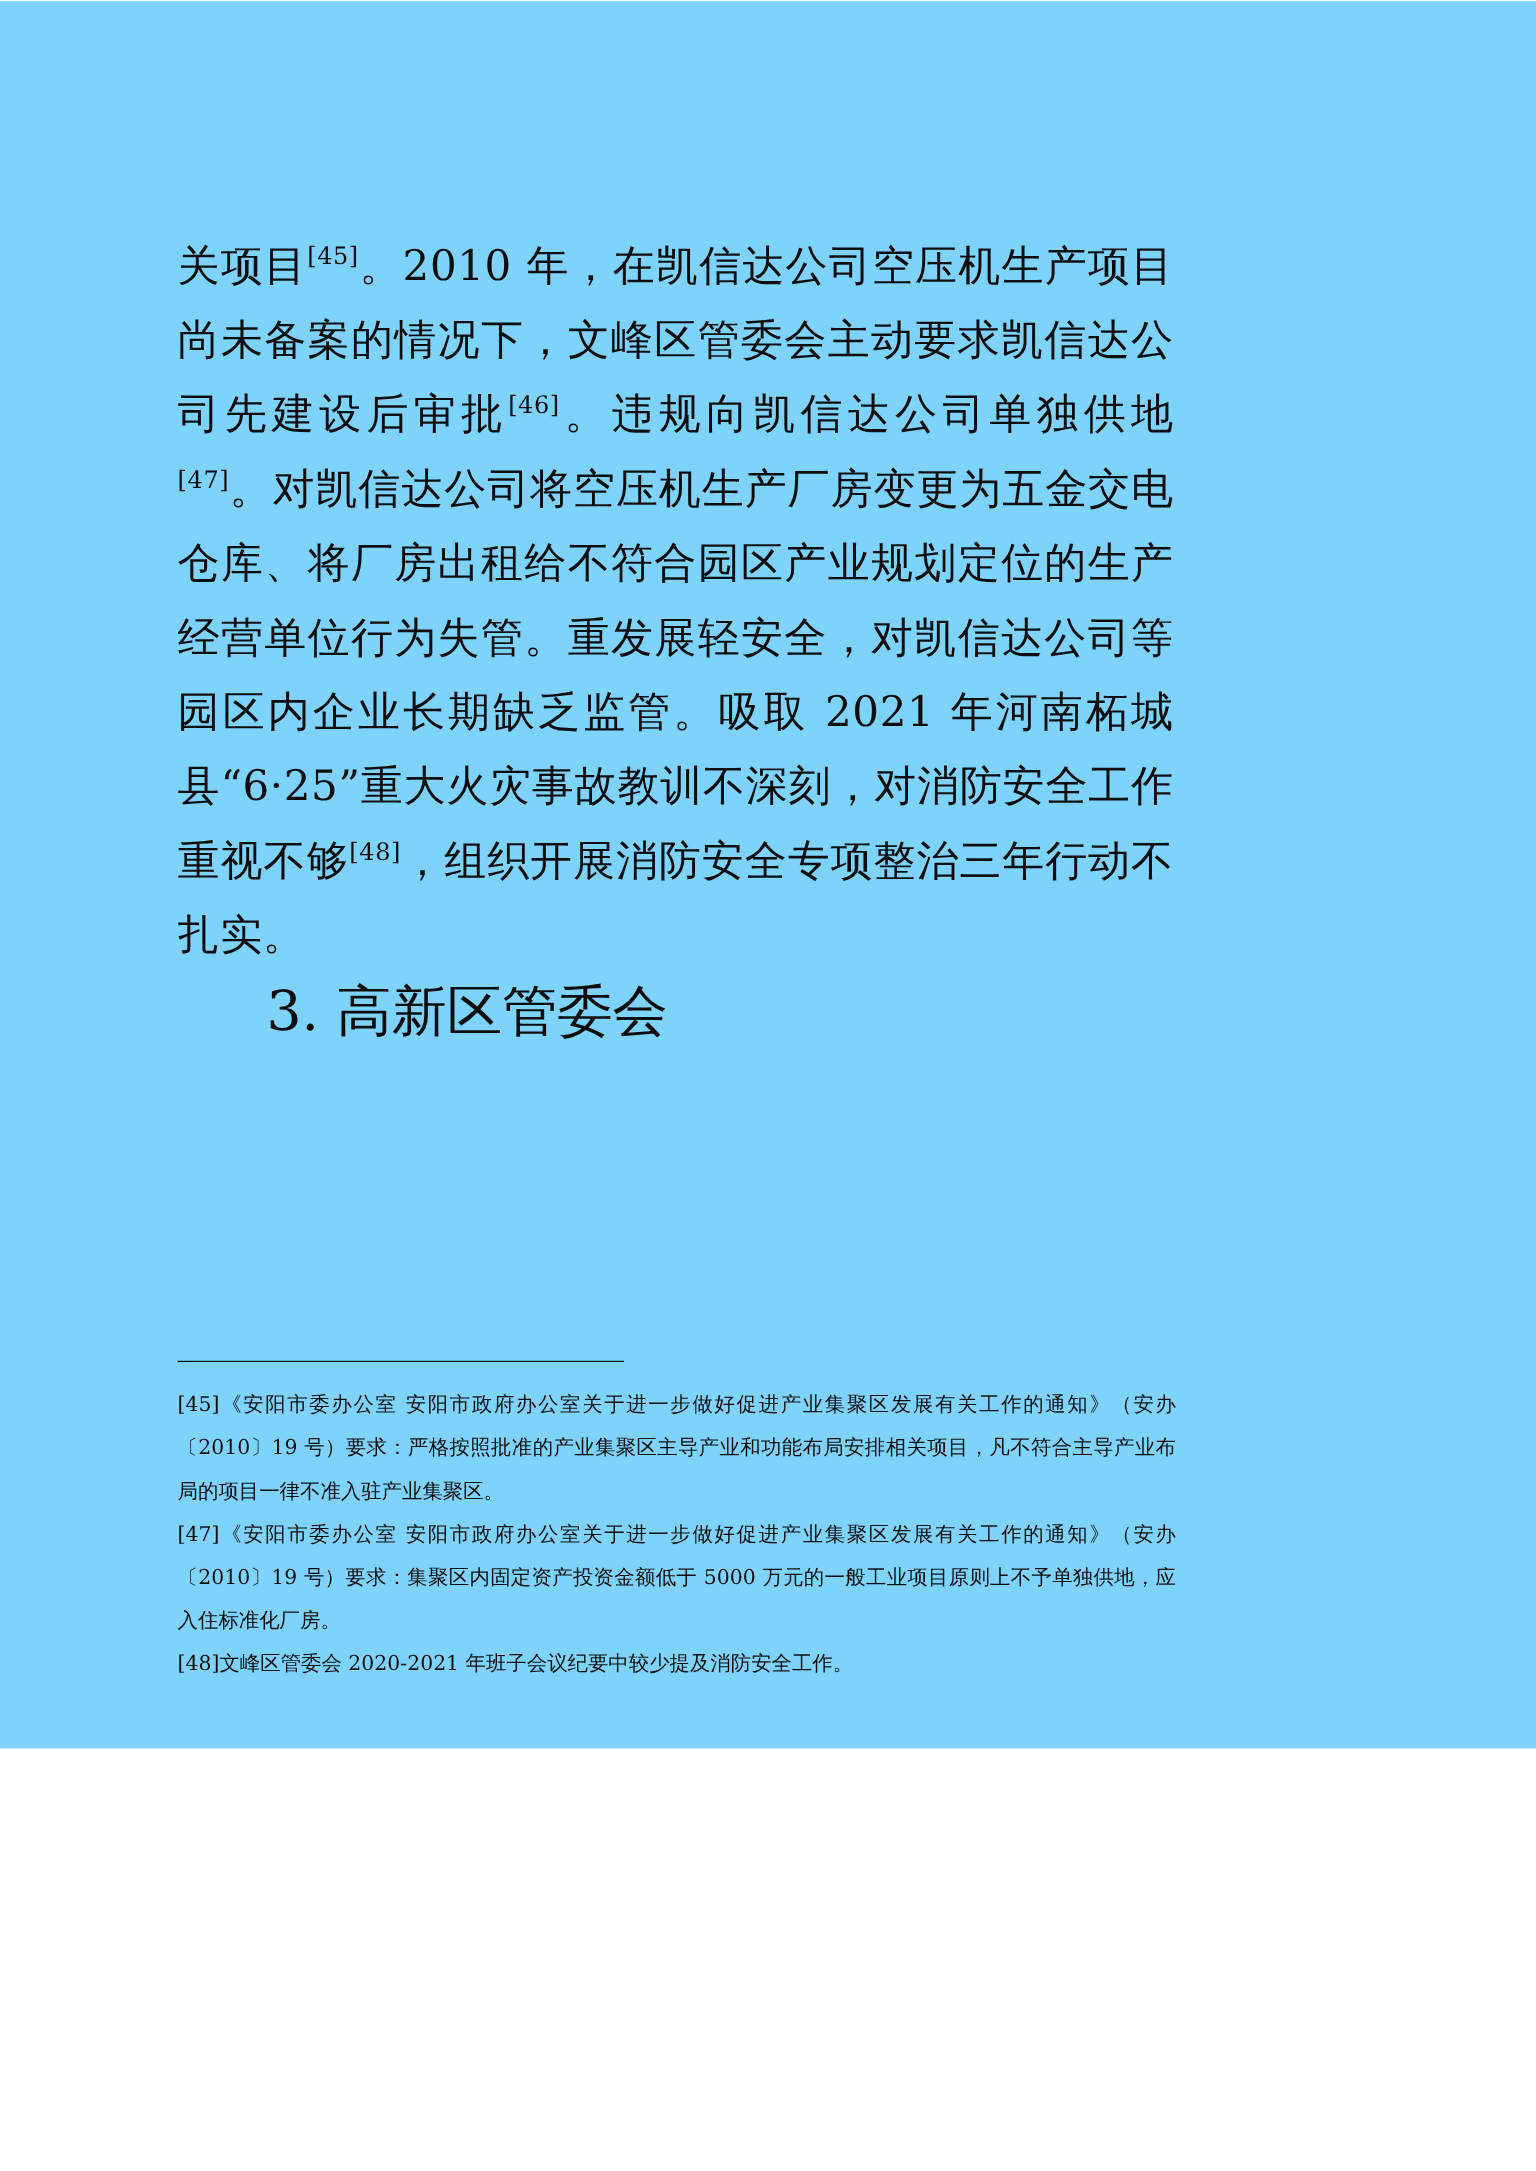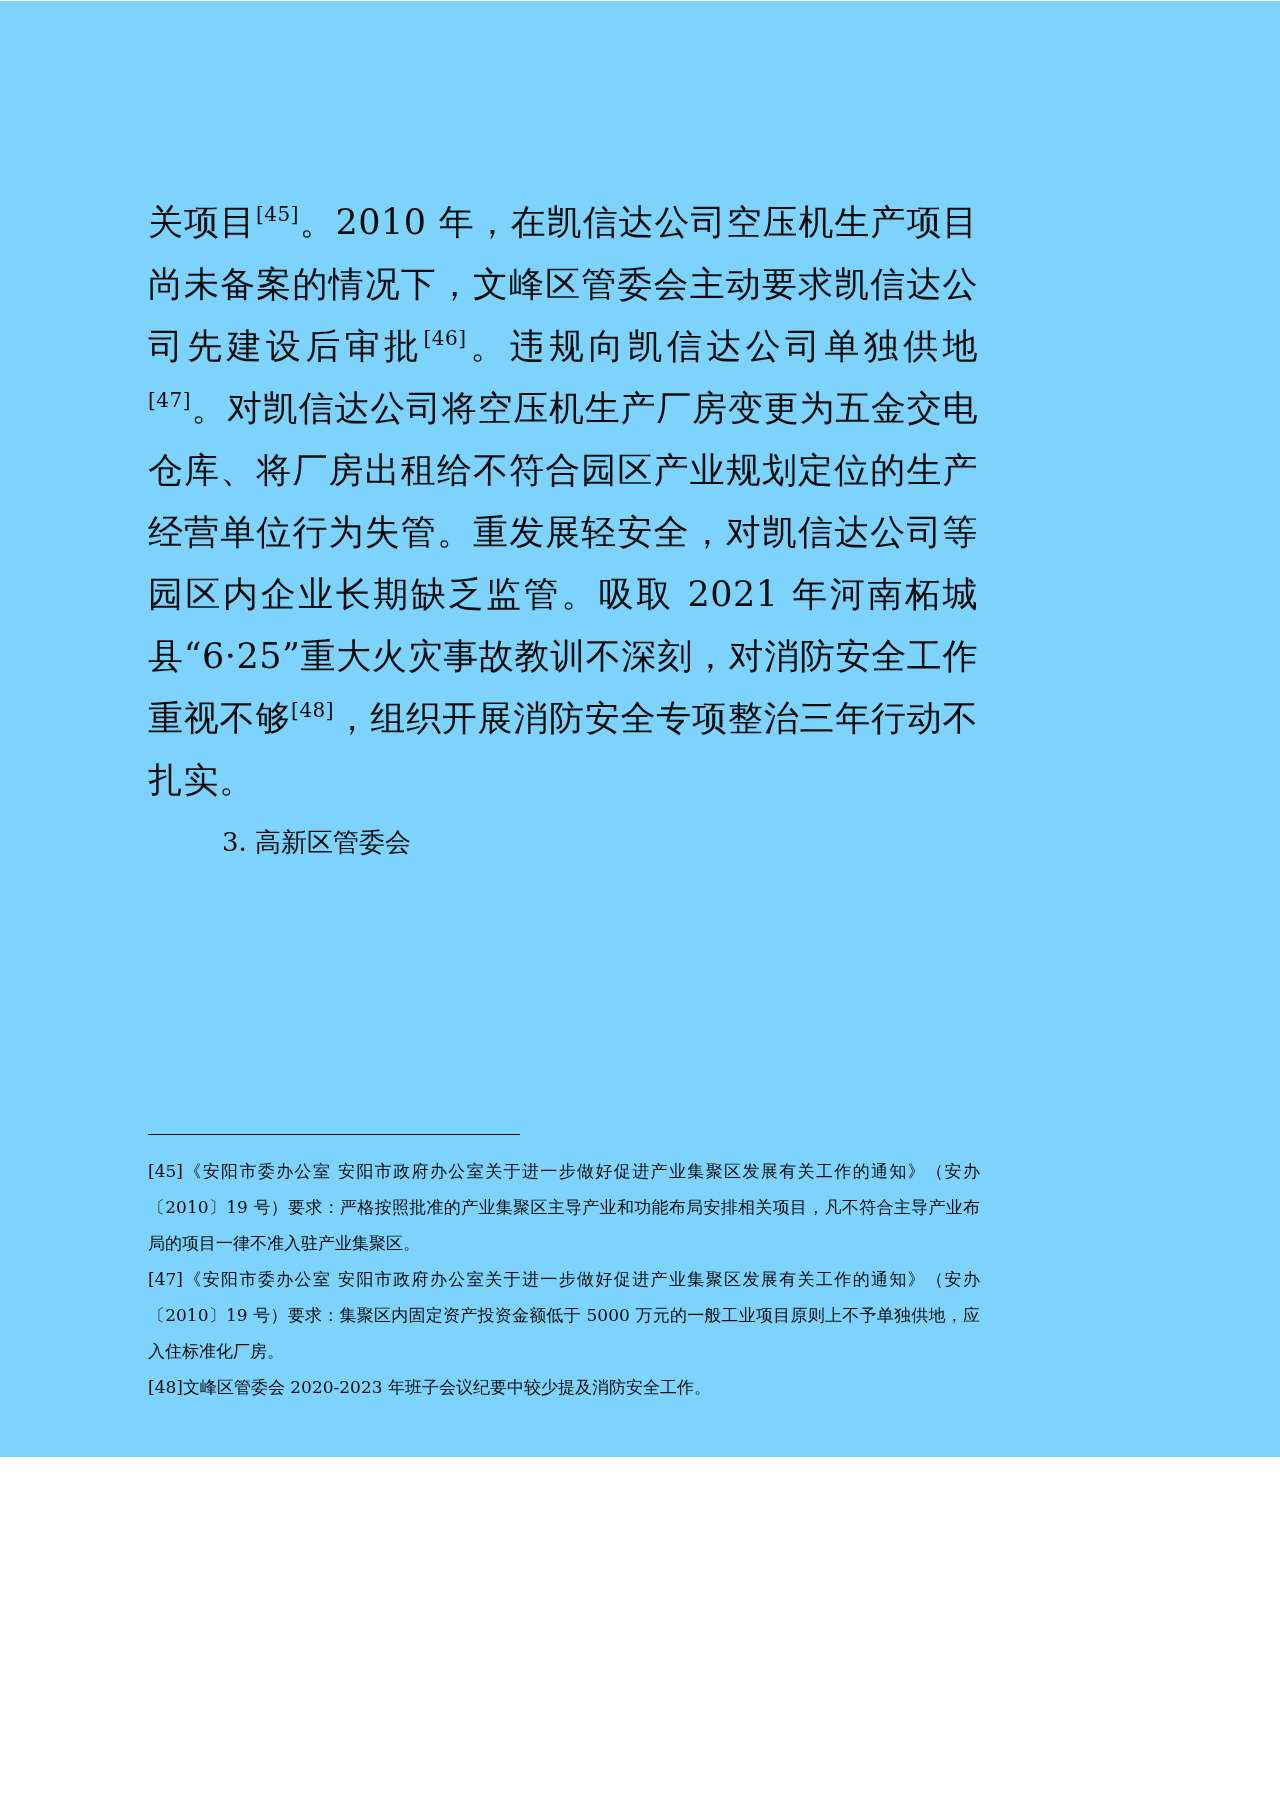--- a/index.html
+++ b/index.html
@@ -34,21 +34,21 @@
   .para-indent {
     text-indent: 74px;
   }
   .sup {
     font-size: 20px;
     vertical-align: super;
     line-height: 0;
   }
   .heading {
     font-family: "DejaVu Serif", "Liberation Serif", serif;
-    font-size: 26px;
+    font-size: 46px;
     line-height: 62px;
     color: #0d0d0d;
     margin: 0;
     text-indent: 74px;
   }
   .footnote-rule {
     position: absolute;
     left: 148px;
     top: 1133px;
     width: 372px;
@@ -94,18 +94,18 @@
     <p class="heading">3. 高新区管委会</p>
 
 
   </div>
 
   <div class="footnote-rule"></div>
 
   <div class="footnotes">
     <p class="footnote">[45]《安阳市委办公室  安阳市政府办公室关于进一步做好促进产业集聚区发展有关工作的通知》（安办〔2010〕19 号）要求：严格按照批准的产业集聚区主导产业和功能布局安排相关项目，凡不符合主导产业布局的项目一律不准入驻产业集聚区。</p>
     <p class="footnote">[47]《安阳市委办公室  安阳市政府办公室关于进一步做好促进产业集聚区发展有关工作的通知》（安办〔2010〕19 号）要求：集聚区内固定资产投资金额低于 5000 万元的一般工业项目原则上不予单独供地，应入住标准化厂房。</p>
-    <p class="footnote">[48]文峰区管委会 2020-2023 年班子会议纪要中较少提及消防安全工作。</p>
+    <p class="footnote">[48]文峰区管委会 2020-2021 年班子会议纪要中较少提及消防安全工作。</p>
   </div>
 
   <div class="page-number">29</div>
 
 </div>
 
 </body></html>

